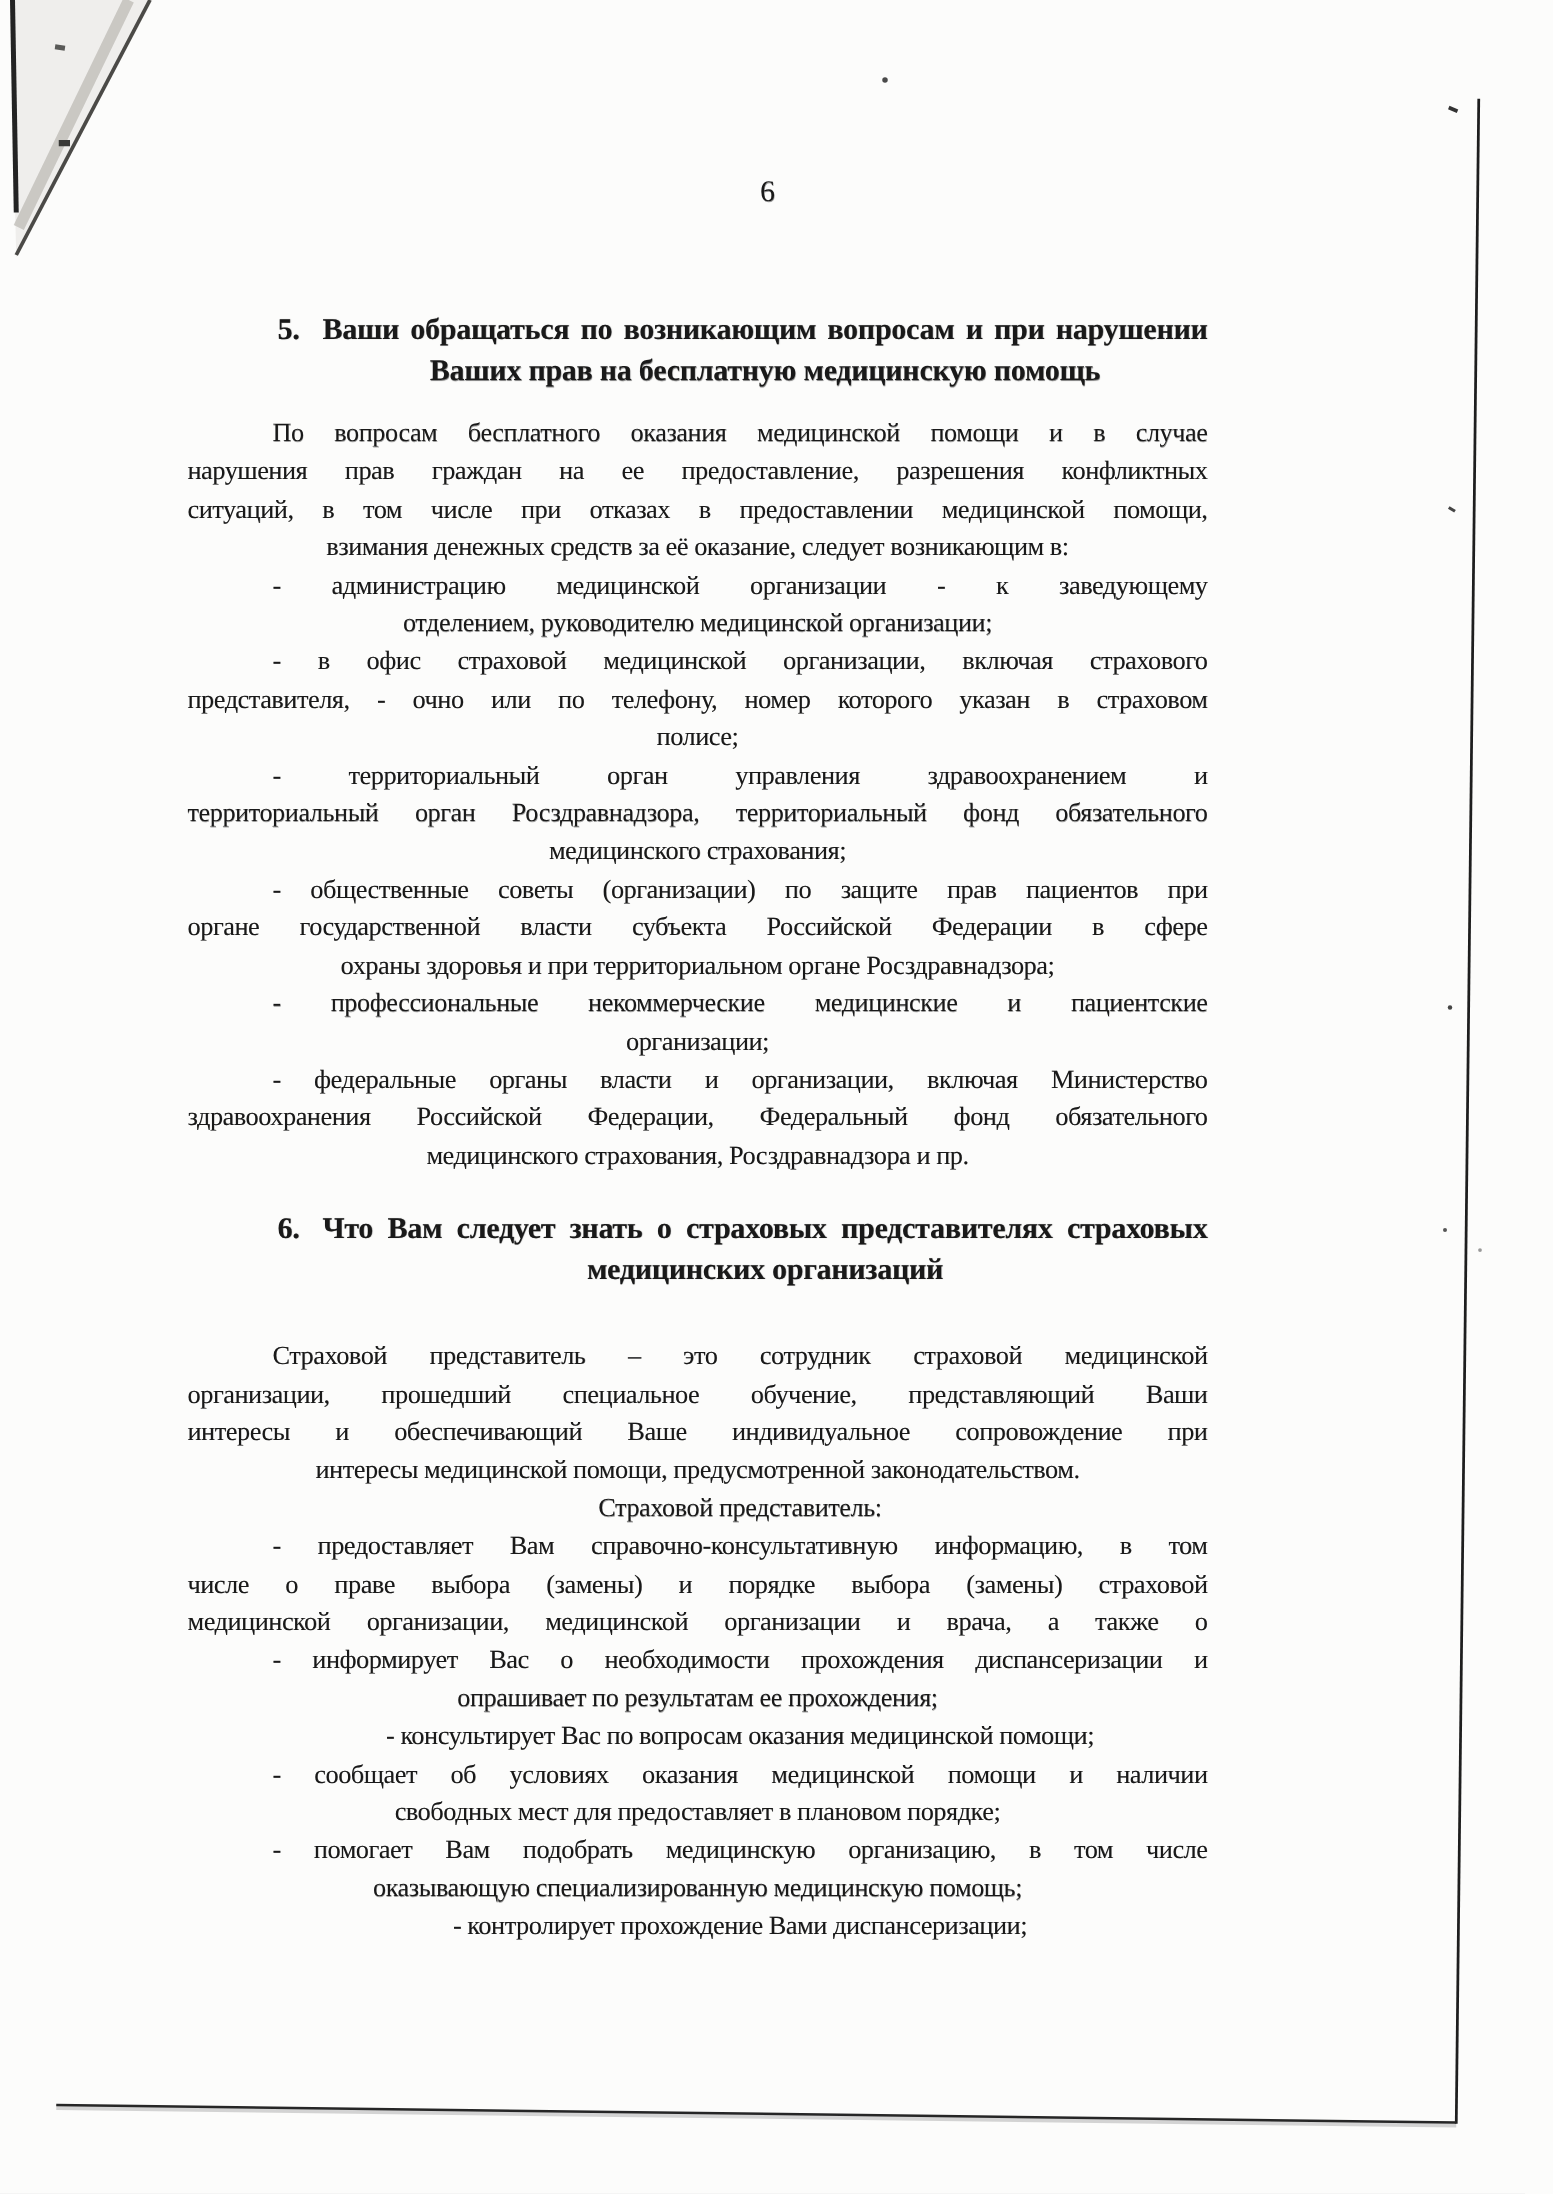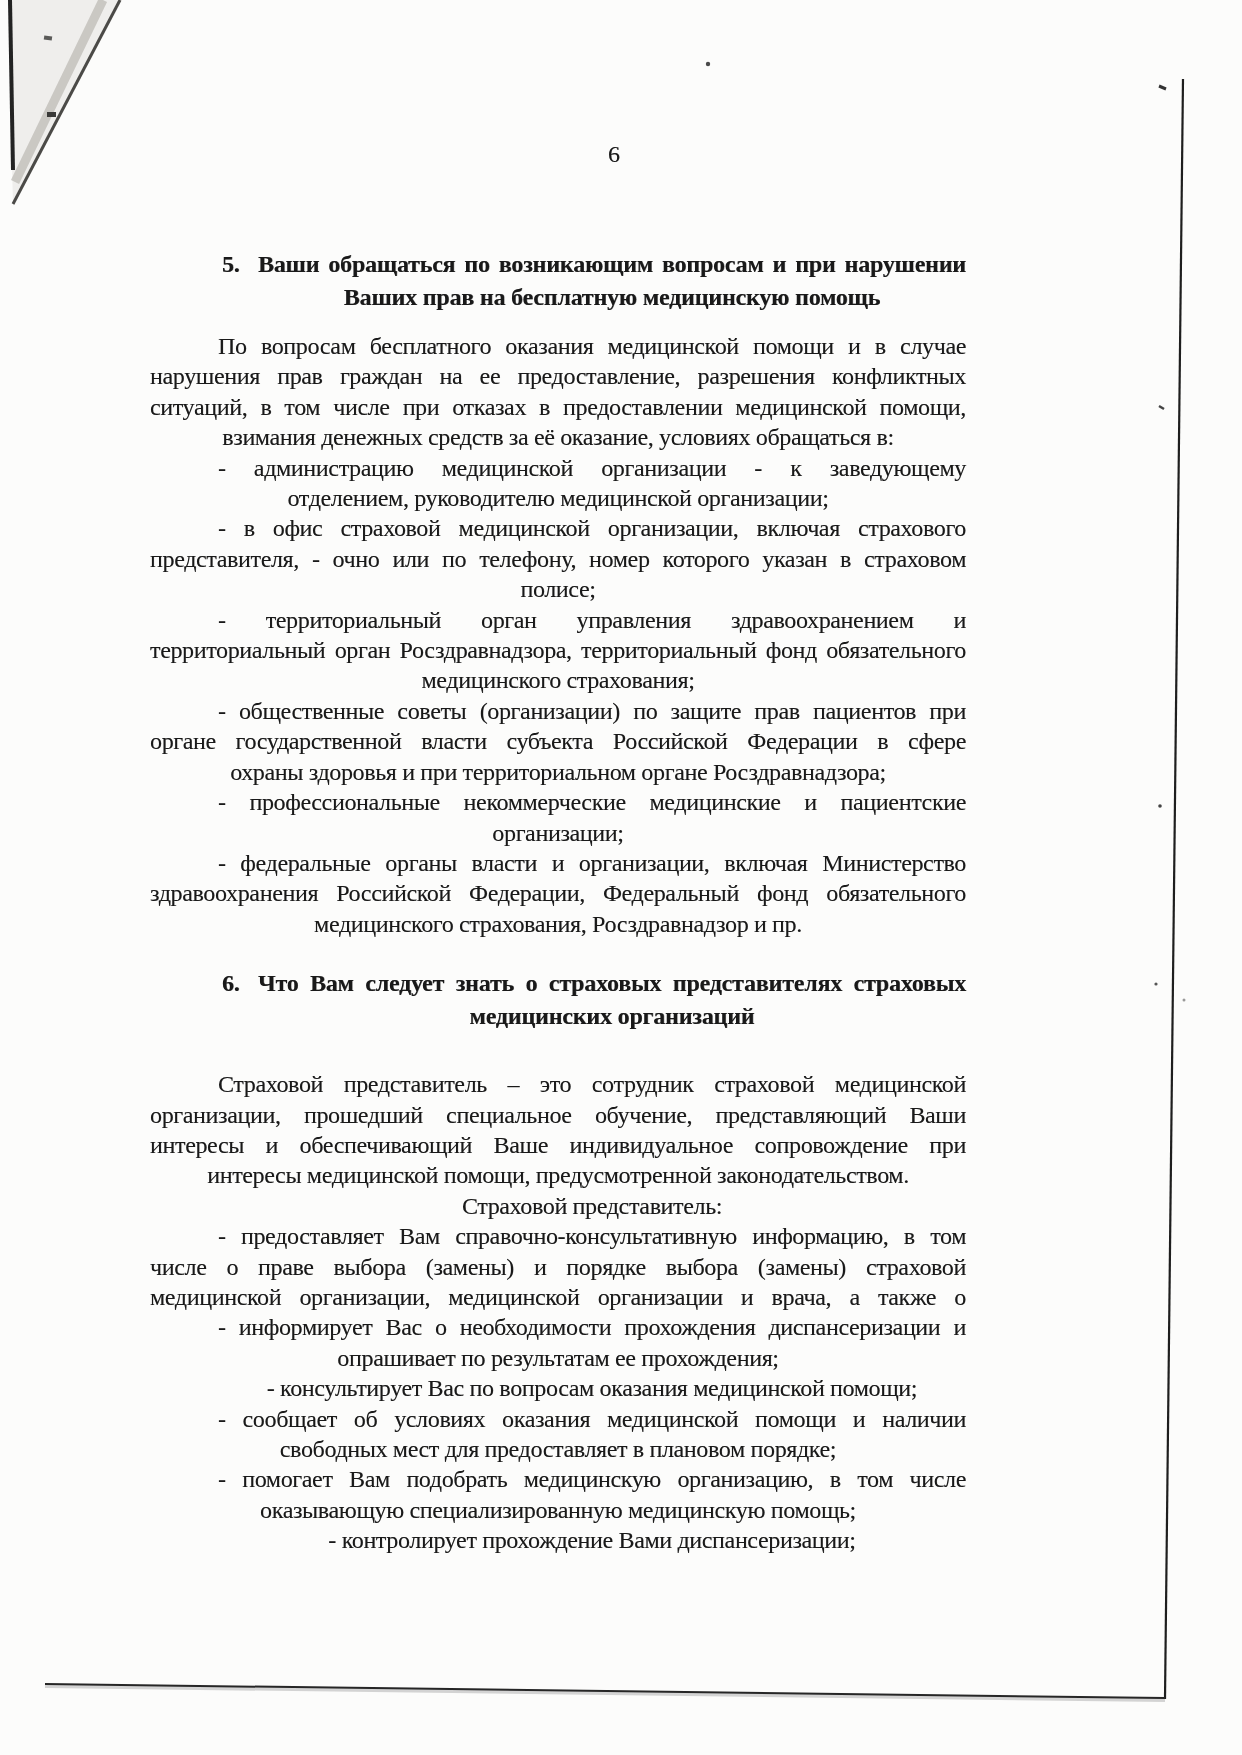--- a/index.html
+++ b/index.html
@@ -17,21 +17,21 @@
   .heading{
     display:flex;font-weight:bold;font-size:24px;line-height:33px;
     letter-spacing:-0.2px;margin-left:72px;
     text-shadow:0.4px 0.4px 0.6px rgba(10,10,10,.5);
   }
   #h5{margin-top:248px;}
   #h6{margin-top:28px;}
   .h-num{width:36px;flex:none;}
   .h-body{flex:1;}
   .para{
-    font-size:24px;line-height:30.4px;letter-spacing:-0.35px;
+    font-size:21px;line-height:30.4px;letter-spacing:-0.35px;
     text-shadow:0.25px 0.25px 0.5px rgba(35,35,35,.42);
   }
   .mt17{margin-top:17px;}
   .mt22{margin-top:36px;}
   .line{text-align:center;}
   .line.fill{text-align:justify;text-align-last:justify;}
   .line.indent{text-indent:68px;}
   .overlay{position:absolute;left:0;top:0;pointer-events:none;}
 </style>
 </head>
@@ -69,21 +69,21 @@
       <div class="h-body">
           <div class="line fill">Ваши обращаться по возникающим вопросам и при нарушении</div>
           <div class="line">Ваших прав на бесплатную медицинскую помощь</div>
         </div>
     </div>
 
     <div class="para mt17">
         <div class="line fill indent">По вопросам бесплатного оказания медицинской помощи и в случае</div>
         <div class="line fill">нарушения прав граждан на ее предоставление, разрешения конфликтных</div>
         <div class="line fill">ситуаций, в том числе при отказах в предоставлении медицинской помощи,</div>
-        <div class="line">взимания денежных средств за её оказание, условиях обращаться в:</div>
+        <div class="line">взимания денежных средств за её оказание, следует возникающим в:</div>
       </div>
     <div class="para">
         <div class="line fill indent">- администрацию медицинской организации - к заведующему</div>
         <div class="line">отделением, руководителю медицинской организации;</div>
       </div>
     <div class="para">
         <div class="line fill indent">- в офис страховой медицинской организации, включая страхового</div>
         <div class="line fill">представителя, - очно или по телефону, номер которого указан в страховом</div>
         <div class="line">полисе;</div>
       </div>
@@ -97,21 +97,21 @@
         <div class="line fill">органе государственной власти субъекта Российской Федерации в сфере</div>
         <div class="line">охраны здоровья и при территориальном органе Росздравнадзора;</div>
       </div>
     <div class="para">
         <div class="line fill indent">- профессиональные некоммерческие медицинские и пациентские</div>
         <div class="line">организации;</div>
       </div>
     <div class="para">
         <div class="line fill indent">- федеральные органы власти и организации, включая Министерство</div>
         <div class="line fill">здравоохранения Российской Федерации, Федеральный фонд обязательного</div>
-        <div class="line">медицинского страхования, Росздравнадзор и пр.</div>
+        <div class="line">медицинского страхования, Росздравнадзора и пр.</div>
       </div>
 
     <div class="heading" id="h6">
       <span class="h-num">6.</span>
       <div class="h-body">
           <div class="line fill">Что Вам следует знать о страховых представителях страховых</div>
           <div class="line">медицинских организаций</div>
         </div>
     </div>
 

